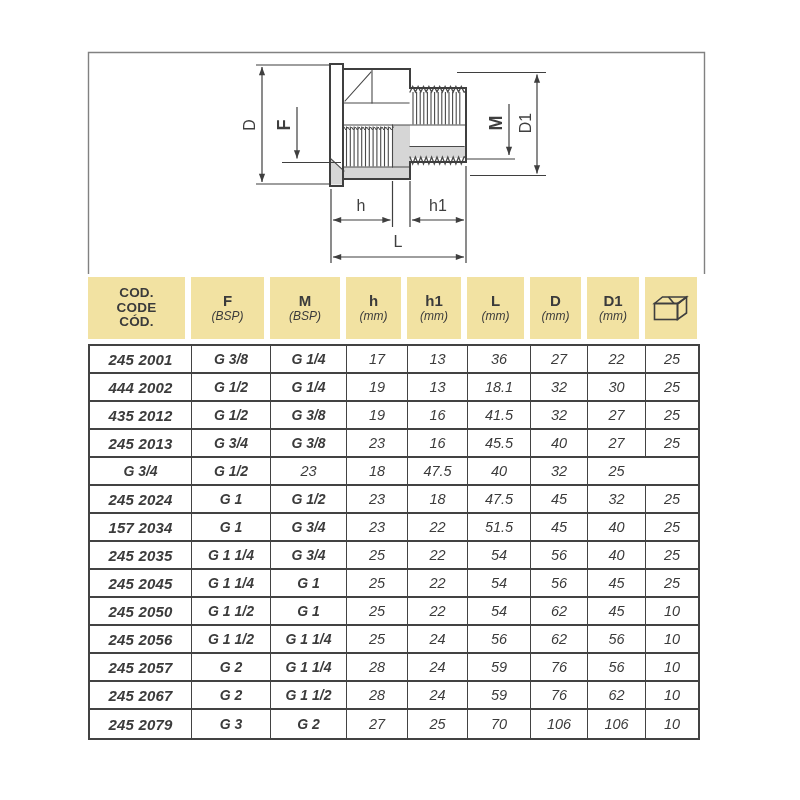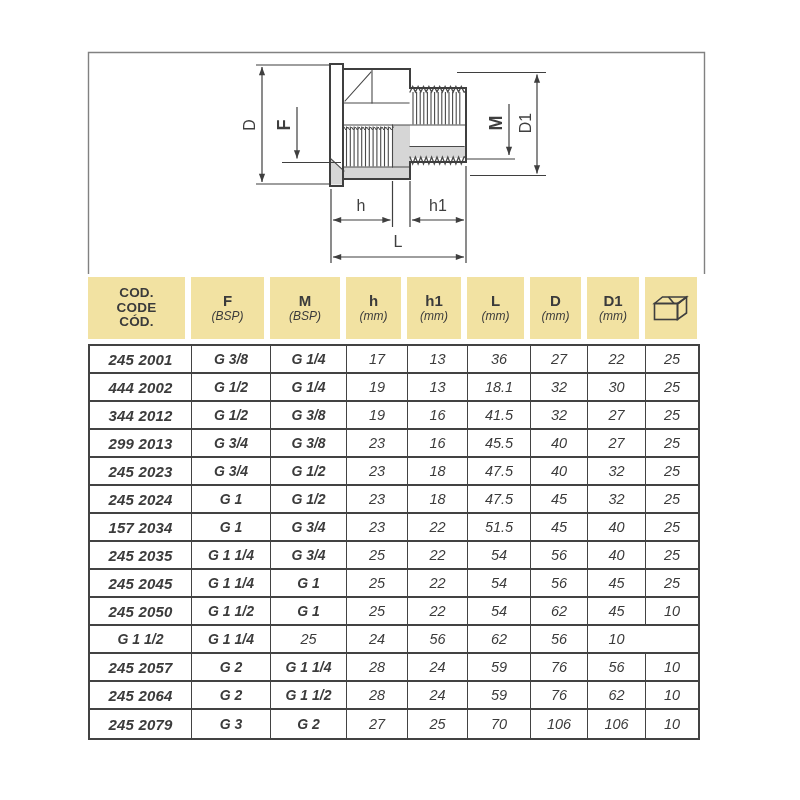--- a/index.html
+++ b/index.html
@@ -198,45 +198,44 @@
     <div class="td c2">G 1/4</div>
     <div class="td">19</div>
     <div class="td">13</div>
     <div class="td">18.1</div>
     <div class="td">32</div>
     <div class="td">30</div>
     <div class="td">25</div>
   </div>
 
   <div class="tr">
-    <div class="td c0">344 2012</div>
+    <div class="td c0">435 2012</div>
     <div class="td c1">G 1/2</div>
     <div class="td c2">G 3/8</div>
     <div class="td">19</div>
     <div class="td">16</div>
     <div class="td">41.5</div>
     <div class="td">32</div>
     <div class="td">27</div>
     <div class="td">25</div>
   </div>
 
   <div class="tr">
-    <div class="td c0">299 2013</div>
+    <div class="td c0">245 2013</div>
     <div class="td c1">G 3/4</div>
     <div class="td c2">G 3/8</div>
     <div class="td">23</div>
     <div class="td">16</div>
     <div class="td">45.5</div>
     <div class="td">40</div>
     <div class="td">27</div>
     <div class="td">25</div>
   </div>
 
   <div class="tr">
-    <div class="td c0">245 2023</div>
     <div class="td c1">G 3/4</div>
     <div class="td c2">G 1/2</div>
     <div class="td">23</div>
     <div class="td">18</div>
     <div class="td">47.5</div>
     <div class="td">40</div>
     <div class="td">32</div>
     <div class="td">25</div>
   </div>
 
@@ -294,20 +293,21 @@
     <div class="td c2">G 1</div>
     <div class="td">25</div>
     <div class="td">22</div>
     <div class="td">54</div>
     <div class="td">62</div>
     <div class="td">45</div>
     <div class="td">10</div>
   </div>
 
   <div class="tr">
+    <div class="td c0">245 2056</div>
     <div class="td c1">G 1 1/2</div>
     <div class="td c2">G 1 1/4</div>
     <div class="td">25</div>
     <div class="td">24</div>
     <div class="td">56</div>
     <div class="td">62</div>
     <div class="td">56</div>
     <div class="td">10</div>
   </div>
 
@@ -317,21 +317,21 @@
     <div class="td c2">G 1 1/4</div>
     <div class="td">28</div>
     <div class="td">24</div>
     <div class="td">59</div>
     <div class="td">76</div>
     <div class="td">56</div>
     <div class="td">10</div>
   </div>
 
   <div class="tr">
-    <div class="td c0">245 2064</div>
+    <div class="td c0">245 2067</div>
     <div class="td c1">G 2</div>
     <div class="td c2">G 1 1/2</div>
     <div class="td">28</div>
     <div class="td">24</div>
     <div class="td">59</div>
     <div class="td">76</div>
     <div class="td">62</div>
     <div class="td">10</div>
   </div>
 

